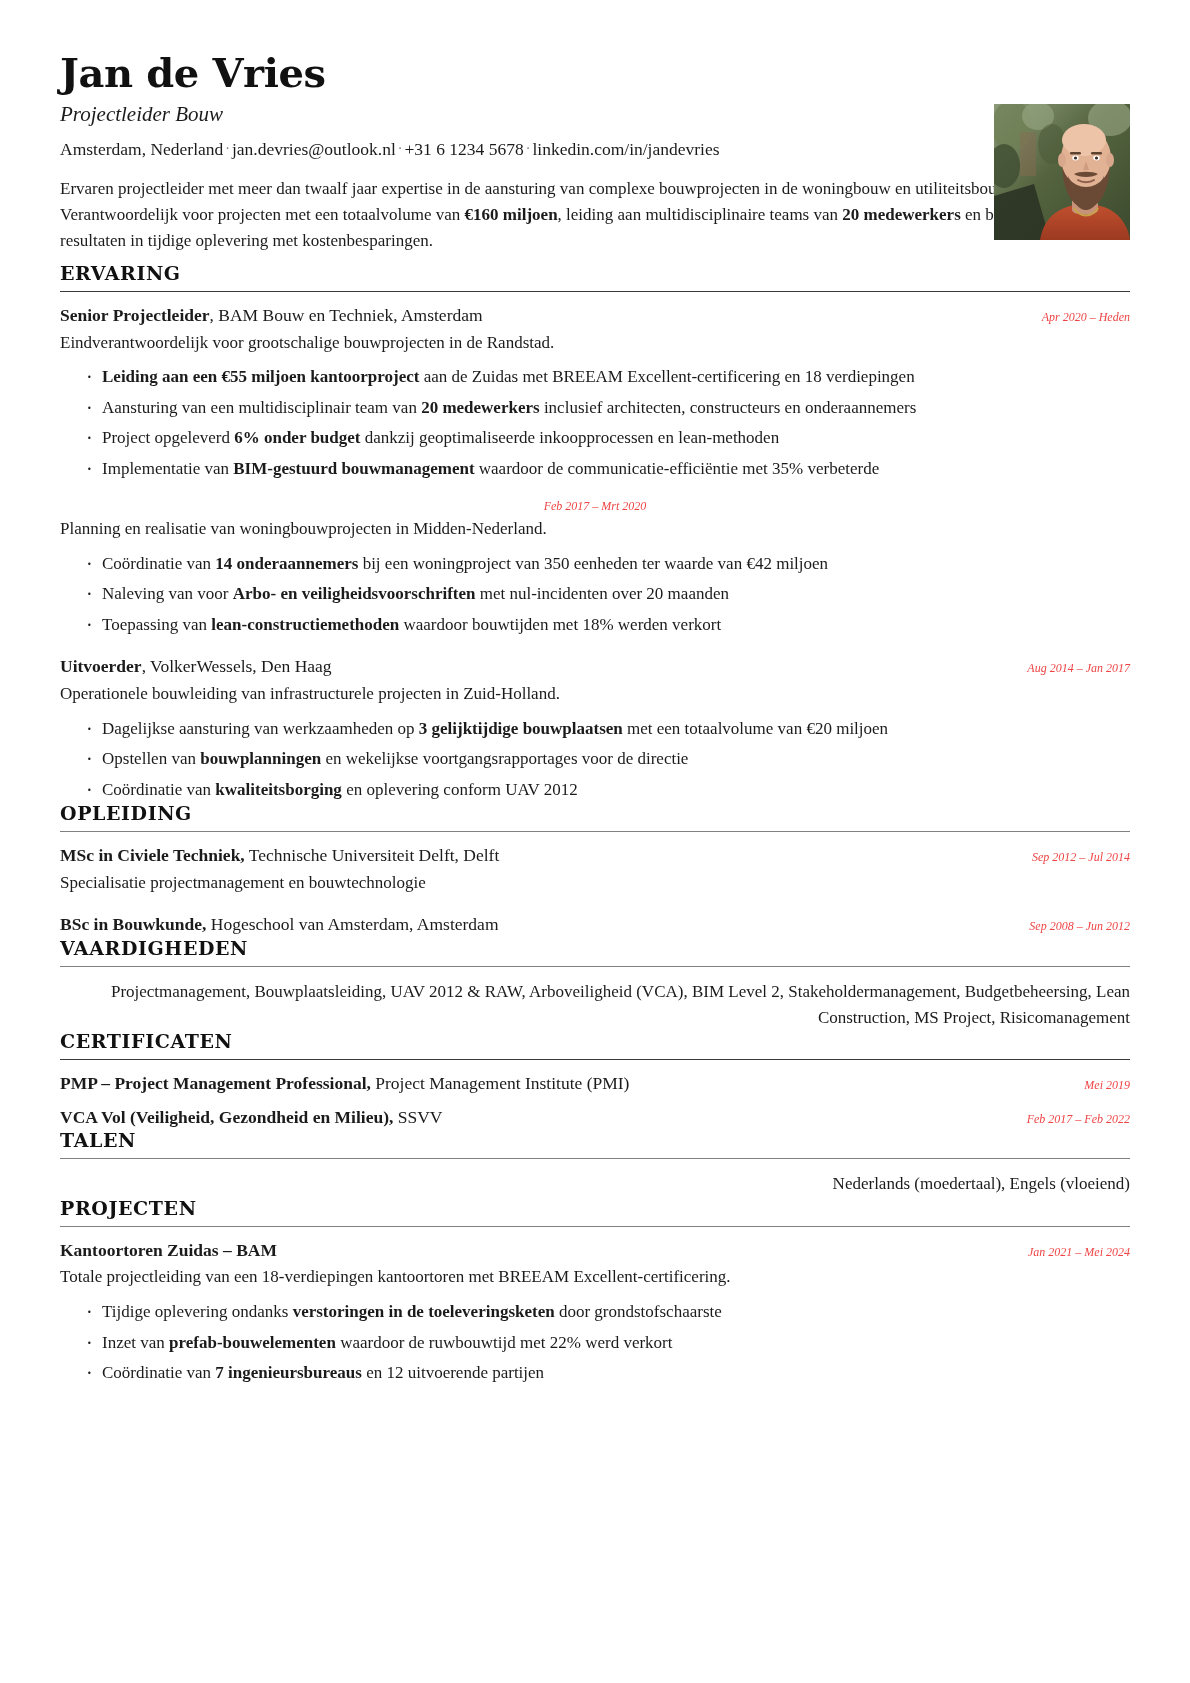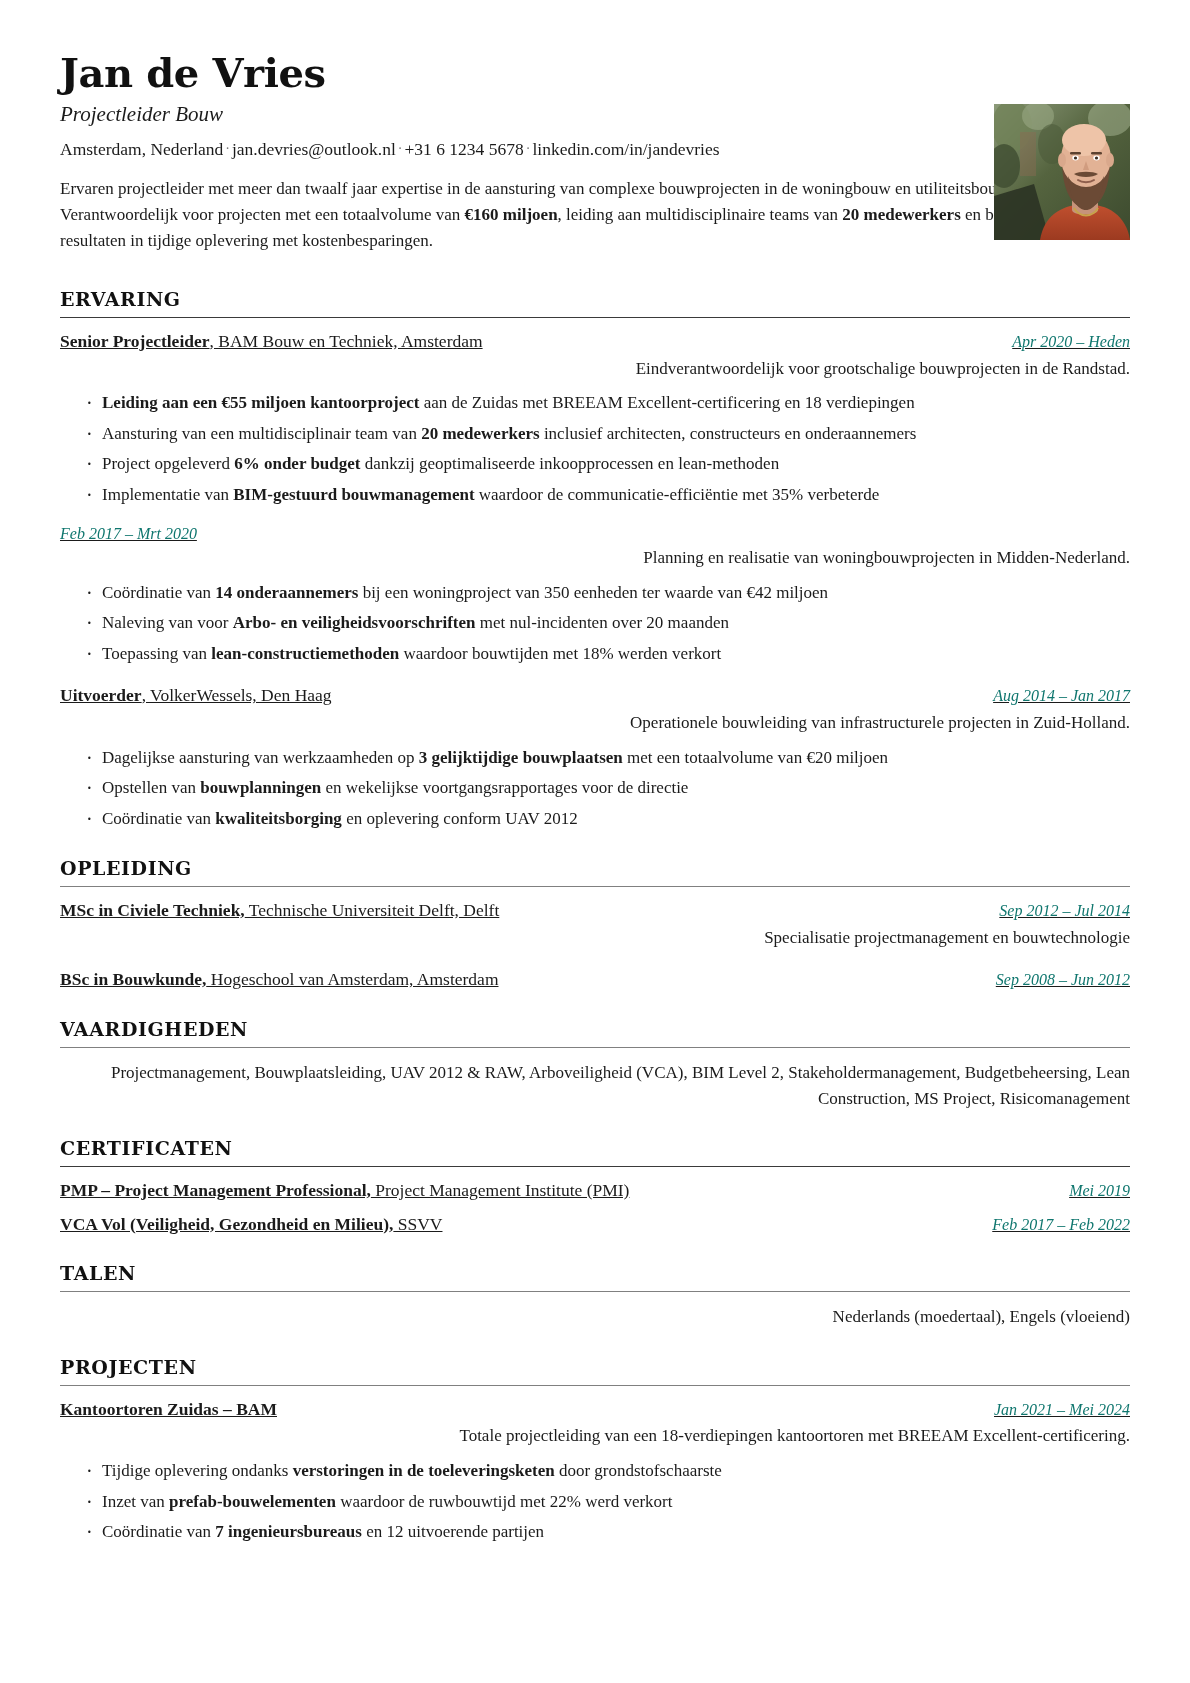--- a/index.html
+++ b/index.html
@@ -69,21 +69,21 @@
     top: 52px;
     right: 0;
     width: 136px;
     height: 136px;
     overflow: hidden;
     background: #4a5a3c;
   }
   .photo svg { display: block; }
 
   
-  .section { margin-top: 26px; }
+  .section { }
   .section-title {
     font-family: "DejaVu Serif", "Liberation Serif", serif;
     font-weight: bold;
     font-size: 19px;
     letter-spacing: 0.6px;
     color: #111111;
     margin: 0 0 7px 0;
     text-transform: uppercase;
   }
   .rule {
@@ -93,44 +93,42 @@
   }
   .rule.light {
     border-top: 1.5px solid #808080;
   }
 
   .entry { margin-bottom: 18px; }
   .entry:last-child { margin-bottom: 0; }
   .entry-head {
     display: flex;
     align-items: baseline;
-    justify-content: space-between;
+    justify-content: center;
     gap: 33px;
-    text-decoration: underline;
   }
   .entry-title {
     font-size: 17.5px;
     line-height: 1.35;
     color: #1b1b1b;
     flex: 1 1 auto;
   }
   .entry-title b { font-weight: bold; }
   .entry-date {
     font-style: italic;
-    font-size: 16px;
-    color: #0f766e;
+    font-size: 12px;
+    color: #ef4444;
     white-space: nowrap;
     flex: 0 0 auto;
   }
   .entry-desc {
     font-size: 17px;
     line-height: 1.45;
     margin: 3px 0 0 0;
     color: #1b1b1b;
-    text-align: right;
   }
   ul.bullets {
     list-style: none;
     margin: 9px 0 0 0;
     padding: 0 0 0 26px;
   }
   ul.bullets li {
     position: relative;
     font-size: 17px;
     line-height: 1.5;

